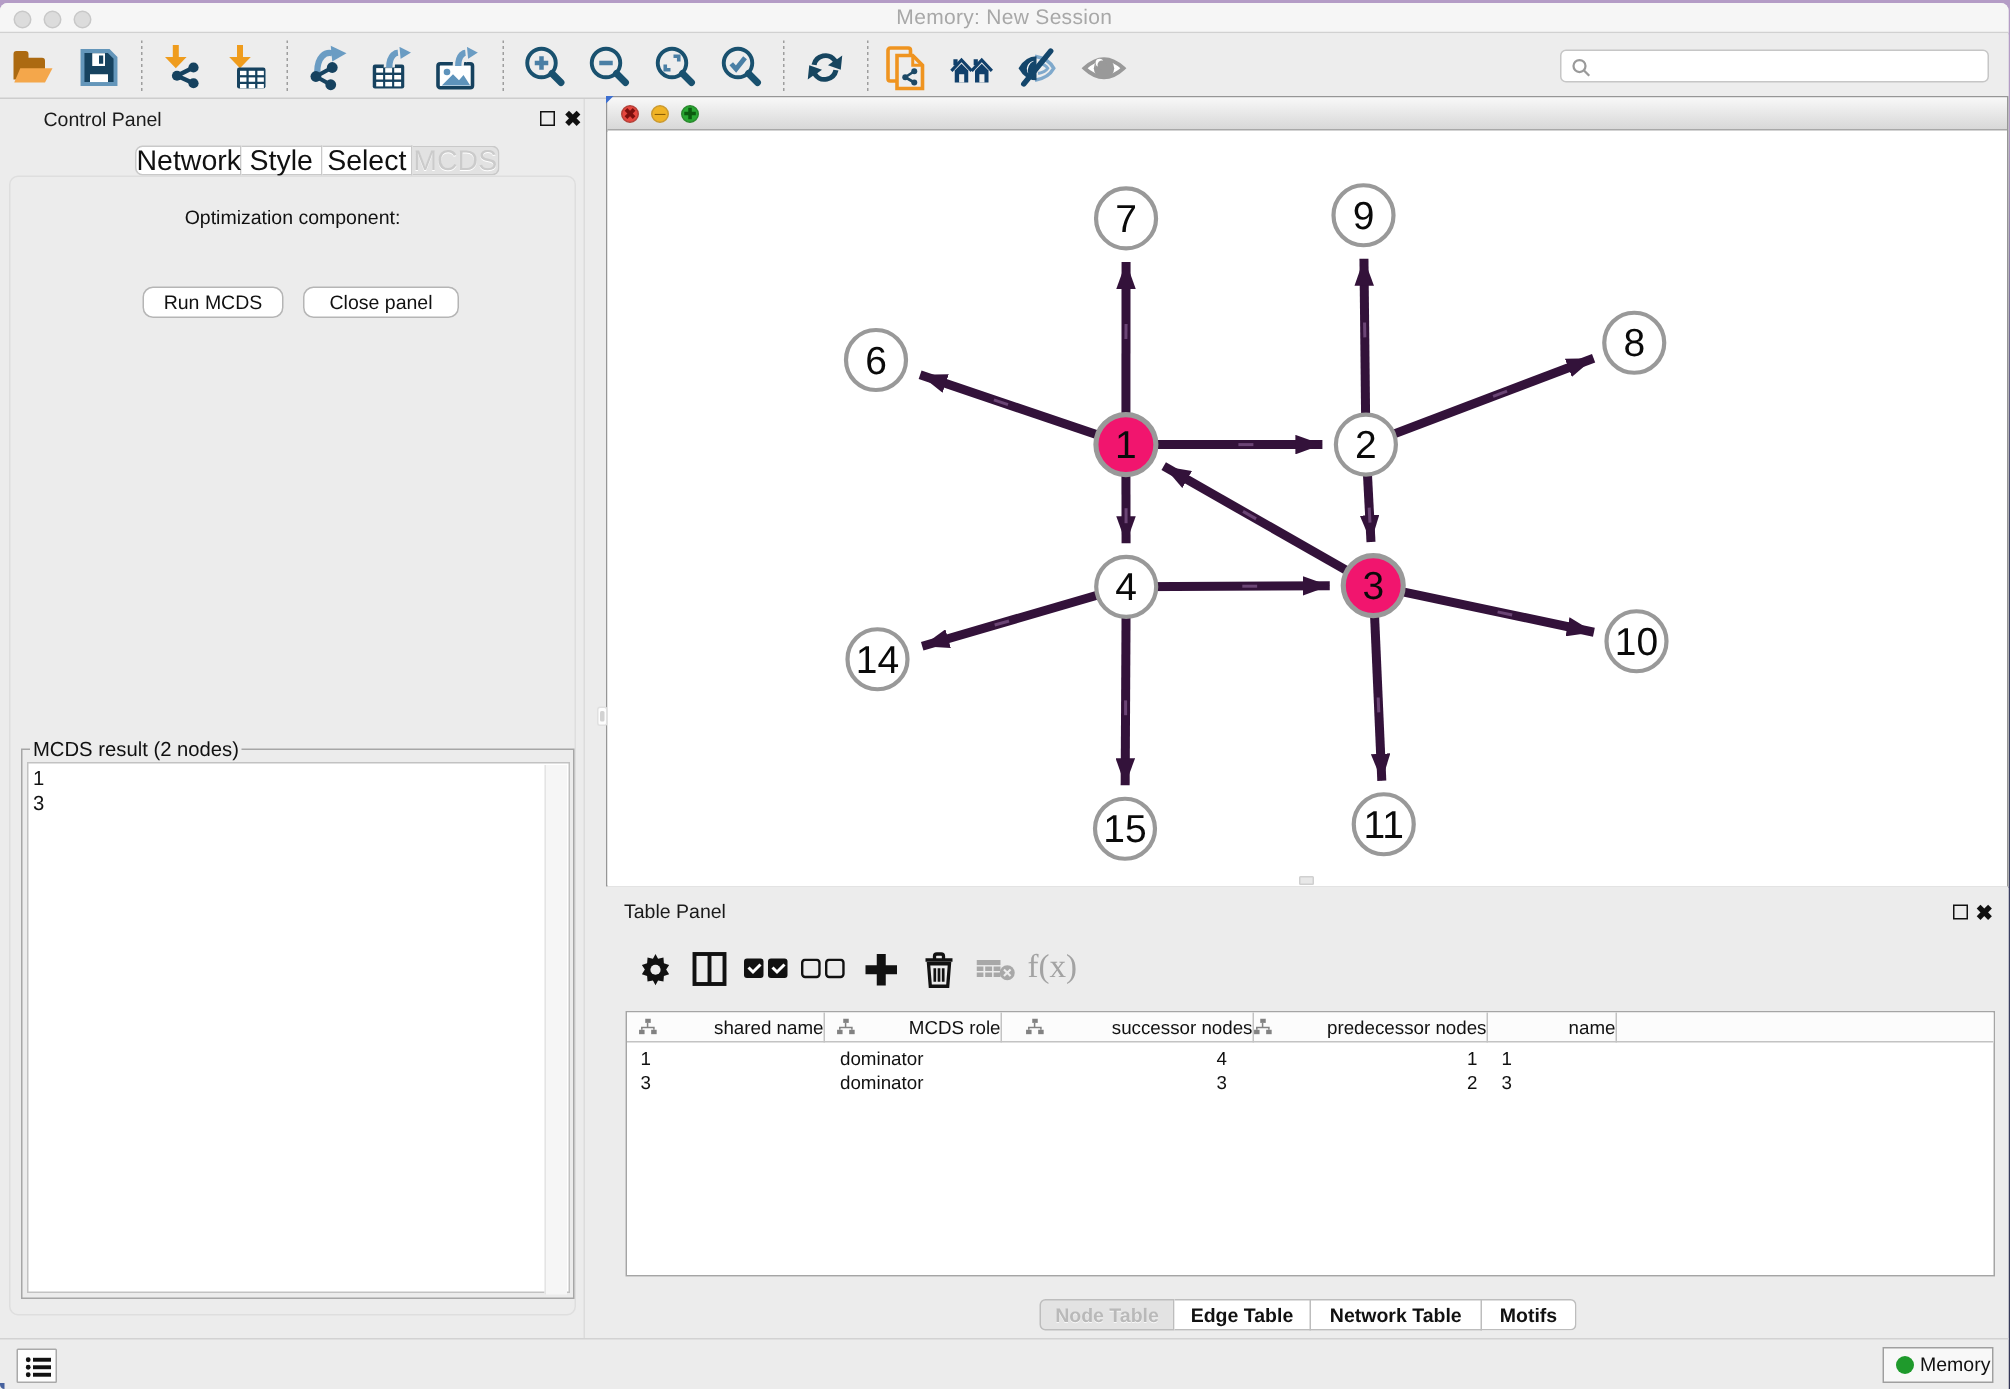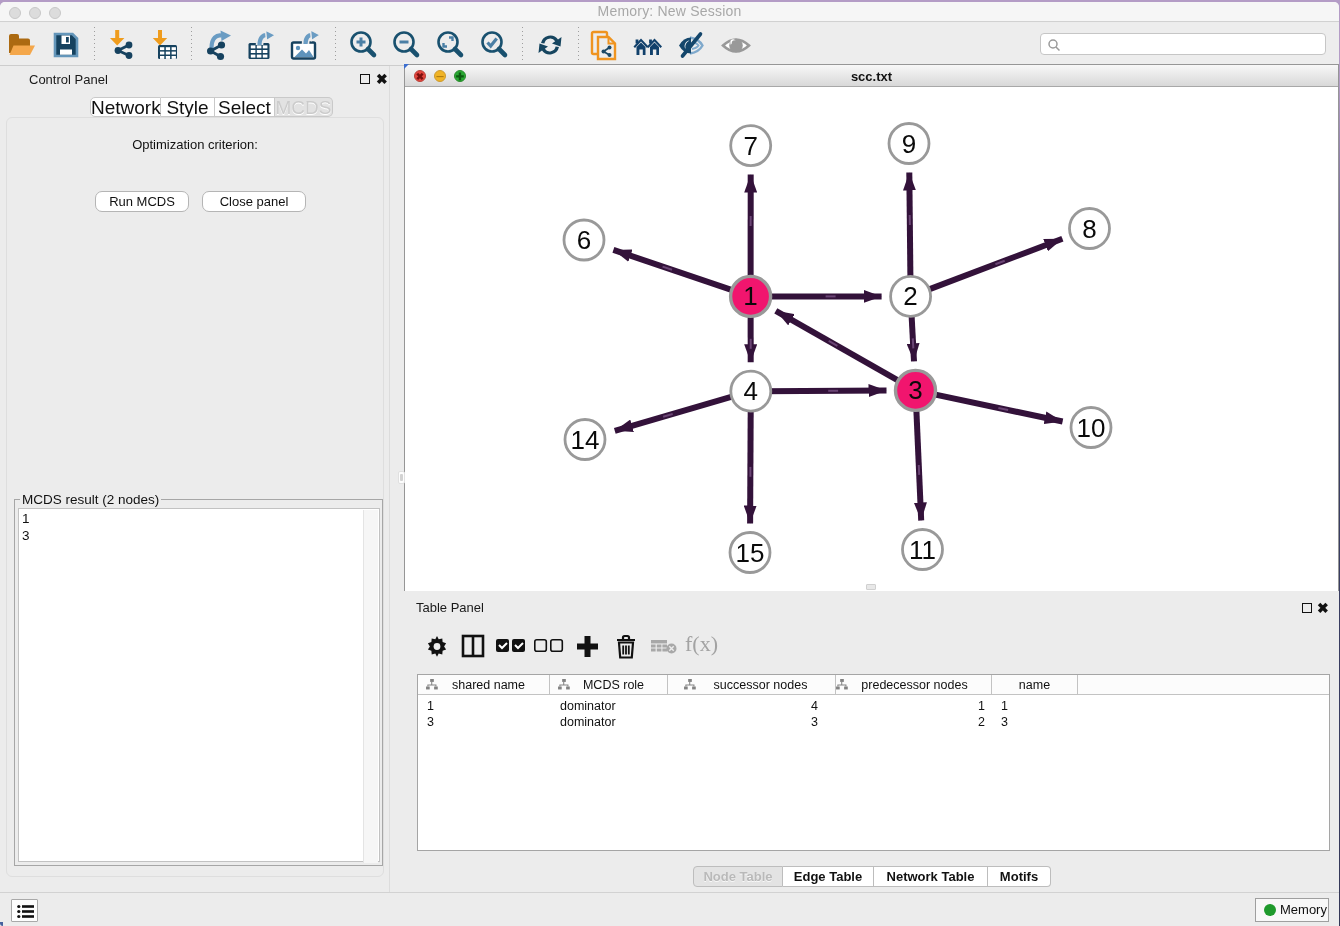--- a/index.html
+++ b/index.html
@@ -38,21 +38,21 @@
 #ftitle{position:absolute;left:0;top:0;width:933px;height:22px;background:linear-gradient(#f8f8f8,#d8d8d8);border-bottom:1px solid #a8a8a8}
 .fl{position:absolute;top:4.5px;width:12px;height:12px;border-radius:50%;font-size:10px;font-weight:900;text-align:center;line-height:12px}
 #ftitle-text{position:absolute;left:0;top:4px;width:933px;text-align:center;font-weight:700;font-size:13px;color:#111}
 #canvas{position:absolute;left:0;top:23px;width:933px;height:503px;background:#fff}
 
 #tpanel{position:absolute;left:404px;top:592px;width:935px;height:300px;background:#ececec}
 #tp-title{position:absolute;left:12px;top:8px;font-size:13px;color:#1a1a1a}
 #tp-toolbar{position:absolute;left:13px;top:38px;width:908px;height:32px}
 #ttable{position:absolute;left:13px;top:82px;width:913px;height:177px;background:#fff;border:1px solid #a5a5a5}
 #thead{position:absolute;left:0;top:0;width:911px;height:20px;background:#fcfcfc;border-bottom:1px solid #c3c3c3;font-size:12.5px;color:#111}
-.thcell{position:absolute;top:0;height:20px;border-right:1px solid #c3c3c3;text-align:center;line-height:20px}
+.thcell{position:absolute;top:0;height:20px;border-right:1px solid #c3c3c3;text-align:right;line-height:20px}
 .treeico{position:absolute;top:4px;width:12px;height:11px}
 .trow{position:absolute;font-size:12.5px;color:#111}
 #btabs{position:absolute;left:289px;top:274px;height:21px;display:flex;font-size:13px;font-weight:700}
 .btab{height:21px;line-height:20px;text-align:center;background:#fff;border:1px solid #bdbdbd;border-left:none;color:#111}
 .btab.first{border-left:1px solid #bdbdbd;border-radius:4px 0 0 4px;background:#e3e3e3;color:#b9b9b9;text-shadow:0 1px 0 #f8f8f8}
 .btab.last{border-radius:0 4px 4px 0}
 
 #statusbar{position:absolute;left:0;top:892px;width:1339px;height:34px;background:#ececec;border-top:1px solid #d2d2d2}
 #listbtn{position:absolute;left:11px;top:6px;width:27px;height:23px;background:#fdfdfd;border:1px solid #a9a9a9;border-radius:1px}
 #membtn{position:absolute;left:1255px;top:5px;width:74px;height:24px;background:#f8f8f8;border:1px solid #9f9f9f;font-size:13px;color:#111}
@@ -209,34 +209,33 @@
   <div id="cp-title">Control Panel</div>
   <div class="sqico" style="left:360px;top:8px"></div>
   <div class="xico" style="left:376px;top:5px">✖</div>
   <div id="cp-tabs">
     <div class="cptab first" style="width:71px">Network</div>
     <div class="cptab" style="width:54px">Style</div>
     <div class="cptab" style="width:60px">Select</div>
     <div class="cptab sel" style="width:58px">MCDS</div>
   </div>
   <div id="cp-body"></div>
-  <div id="opt-label">Optimization criterion:</div>
+  <div id="opt-label">Optimization component:</div>
   <div class="btn" style="left:95px;width:94px">Run MCDS</div>
   <div class="btn" style="left:202px;width:104px">Close panel</div>
   <div id="fieldset">
     <div id="fs-legend">MCDS result (2 nodes)</div>
     <div id="fs-text">1<br>3<div id="fs-scroll"></div></div>
   </div>
 </div>
 <div id="frame">
   <div id="ftitle">
     <div class="fl" style="left:9px;background:#e6463e;border:1px solid #b4423a;color:#7c100e">✖</div>
     <div class="fl" style="left:29px;background:#f0b325;border:1px solid #cb9a30;color:#8a5d05">─</div>
     <div class="fl" style="left:49px;background:#29a833;border:1px solid #2a8a2e;color:#0c5b10">✚</div>
-    <div id="ftitle-text">scc.txt</div>
   </div>
   <div id="canvas">
     <svg id="graph" width="933" height="503" viewBox="0 0 933 503">
 <defs>
           <marker id="ah" markerUnits="userSpaceOnUse" markerWidth="19" markerHeight="13" refX="18" refY="6.5" orient="auto">
             <path d="M0,0 L18,6.5 L0,13 Z" fill="#33123a"></path>
           </marker>
         </defs>
 <line x1="345.6" y1="208.4" x2="345.7" y2="86.6" stroke="#33123a" stroke-width="6" marker-end="url(#ah)"></line>
 <line x1="345.6" y1="208.4" x2="208.4" y2="161.9" stroke="#33123a" stroke-width="6" marker-end="url(#ah)"></line>

